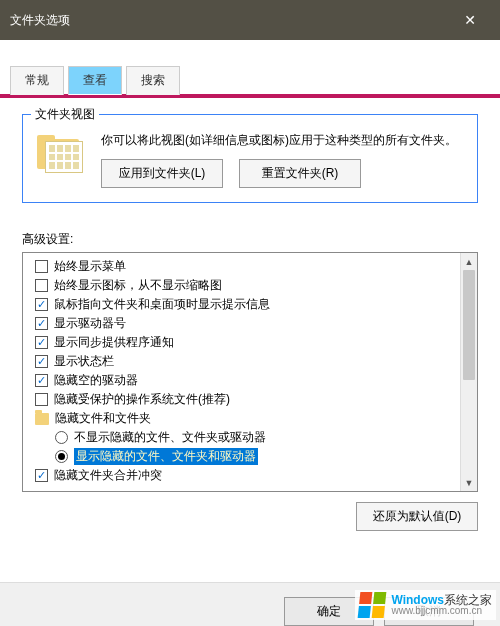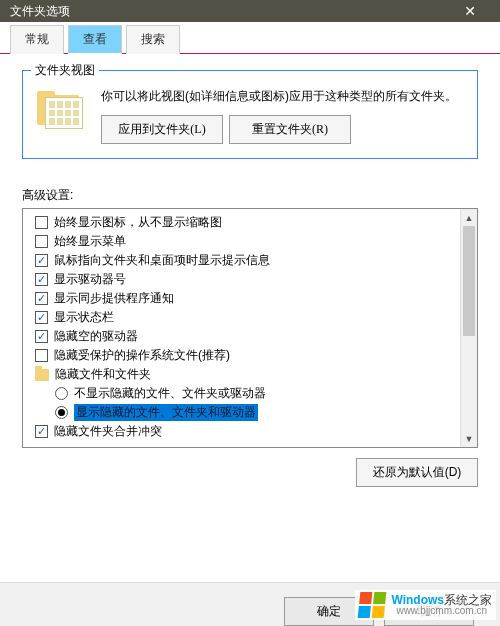--- a/index.html
+++ b/index.html
@@ -7,43 +7,43 @@
     margin: 0;
     font-family: "Microsoft YaHei", "Segoe UI", sans-serif;
     font-size: 12px;
     background: #fff;
     width: 500px;
     height: 626px;
     overflow: hidden;
     position: relative;
   }
   .titlebar {
-    height: 22px;
+    height: 40px;
     background: #535045;
     color: #fff;
     display: flex;
     align-items: center;
     padding: 0 10px;
     justify-content: space-between;
   }
   .titlebar .title { font-size: 12px; }
   .titlebar .close-x {
     width: 40px;
     height: 30px;
     display: flex;
     align-items: center;
     justify-content: center;
     font-size: 14px;
     color: #fff;
     cursor: pointer;
   }
   .tabstrip {
     display: flex;
-    border-bottom: 1px solid #be185d;
-    padding: 2px 10px 0 10px;
+    border-bottom: 4px solid #be185d;
+    padding: 25px 10px 0 10px;
     gap: 4px;
   }
   .tab {
     padding: 5px 14px;
     border: 1px solid #ccc;
     border-bottom: none;
     background: #fff;
     font-size: 12px;
     position: relative;
     top: 1px;
@@ -118,22 +118,21 @@
   }
   .folder-icon .cell { background: #e8dca8; }
   .gb-right { flex: 1; }
   .gb-desc {
     font-size: 12px;
     line-height: 1.5;
     margin-bottom: 10px;
   }
   .gb-buttons {
     display: flex;
-    gap: 6px;
-    font-family: Liberation Serif, serif;
+    gap: 16px;
   }
   .btn {
     border: 1px solid #999;
     background: #f5f5f5;
     padding: 5px 0;
     font-size: 12px;
     text-align: center;
     cursor: pointer;
     min-width: 122px;
   }
@@ -238,21 +237,21 @@
   .folder-mini::before {
     content:"";
     position:absolute;
     top:-3px; left:0;
     width:7px; height:3px;
     background:#f3d27a;
     border-radius:1px 1px 0 0;
   }
   .sel-label {
     background: #0078d7;
-    color: #0f172a;
+    color: #fef9c3;
     padding: 0 2px;
   }
   .restore-row {
     display: flex;
     justify-content: flex-end;
     margin-top: 10px;
   }
   .bottom-bar {
     position: absolute;
     left: 0; right: 0; bottom: 0;
@@ -281,21 +280,21 @@
     display: grid;
     grid-template-columns: 1fr 1fr;
     grid-template-rows: 1fr 1fr;
     gap: 2px;
     transform: skewX(-6deg);
   }
   .wm-logo div:nth-child(1){background:#f25022;}
   .wm-logo div:nth-child(2){background:#7fba00;}
   .wm-logo div:nth-child(3){background:#00a4ef;}
   .wm-logo div:nth-child(4){background:#ffb900;}
-  .wm-text { line-height:1;text-align:center; }
+  .wm-text { line-height:1; }
   .wm-text .t1 { font-size:12px; color:#00a4ef; font-weight:bold; }
   .wm-text .t2 { font-size:12px; color:#333; }
   .wm-text .url { font-size:10px; color:#888; }
 </style>
 </head>
 <body>
 
 <div class="titlebar">
   <span class="title">文件夹选项</span>
   <div class="close-x">
@@ -341,25 +340,25 @@
       </div>
     </div>
   </div>
 
   <div class="section-label">高级设置:</div>
 
   <div class="listbox-wrap">
     <div class="listbox" id="listbox">
         <div class="li">
           <span class="chk"></span>
+          <span>始终显示菜单</span>
+        </div>
+        <div class="li">
+          <span class="chk"></span>
           <span>始终显示图标，从不显示缩略图</span>
-        </div>
-        <div class="li">
-          <span class="chk"></span>
-          <span>始终显示菜单</span>
         </div>
         <div class="li">
           <span class="chk checked"></span>
           <span>鼠标指向文件夹和桌面项时显示提示信息</span>
         </div>
         <div class="li">
           <span class="chk checked"></span>
           <span>显示驱动器号</span>
         </div>
         <div class="li">

